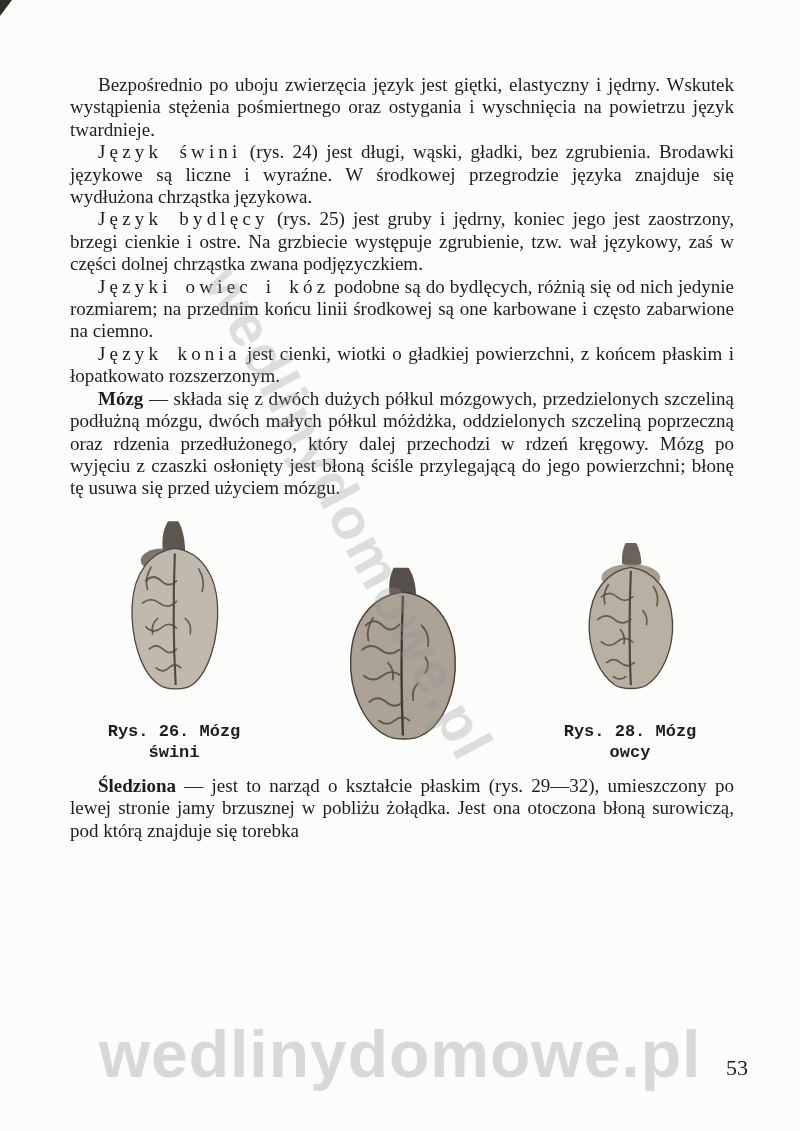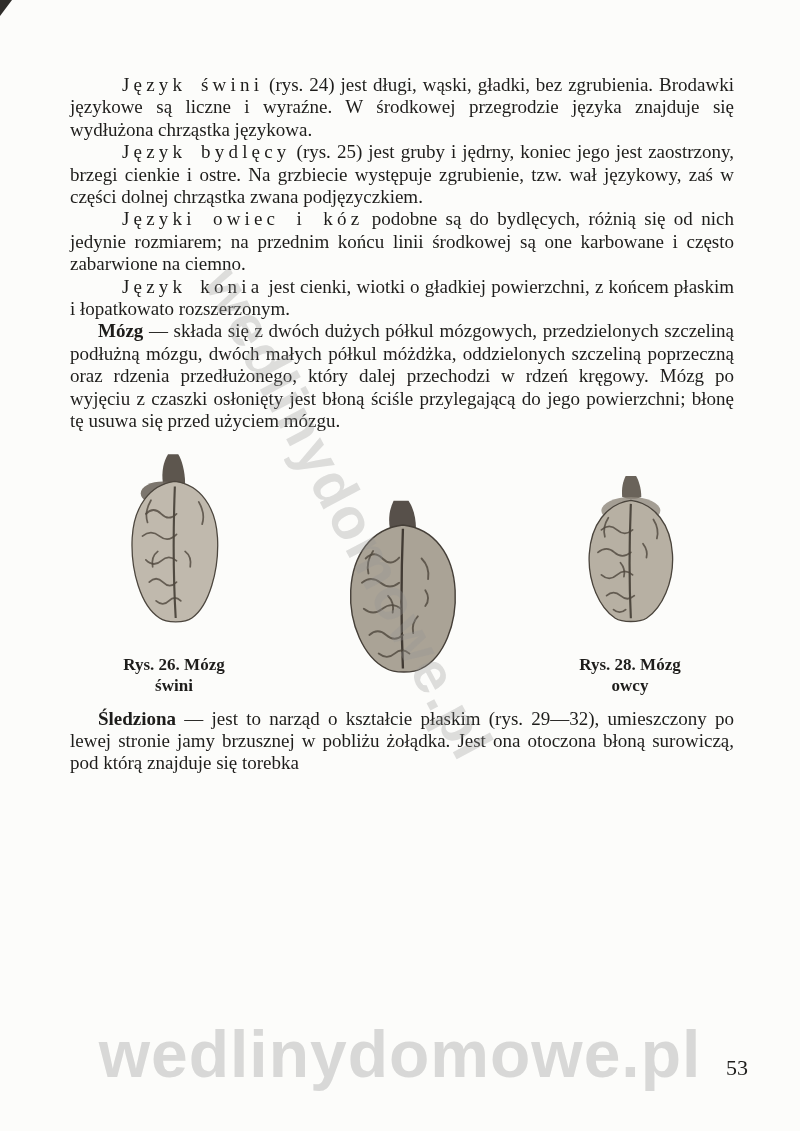--- a/index.html
+++ b/index.html
@@ -8,25 +8,26 @@
   .page {
     position:relative; width:800px; height:1131px;
     background:#fcfcfa; overflow:hidden; color:#1e1d1b;
     font-family:"Liberation Serif","DejaVu Serif",serif;
   }
   .content {
     position:absolute; left:70px; top:74px; width:664px;
     font-size:19px; line-height:22.4px; text-align:justify;
   }
   p.para { text-indent:28px; margin:0; }
-  .spaced { letter-spacing:0.22em; word-spacing:0.25em;margin-left:24px; }
+  .spaced { letter-spacing:0.22em; word-spacing:0.25em; }
   .lead-bold { font-weight:bold; }
   .figures {
     display:flex; justify-content:space-between; align-items:flex-end;
     margin:16px 0 12px 0;
+    font-family:Liberation Mono, monospace;
   }
   .figure { width:208px; text-align:center; }
   .figure svg { display:block; margin:0 auto; }
   .caption { font-size:17px; line-height:21px; font-weight:bold; text-align:center; margin-top:7px; text-indent:0; }
   .page-number { position:absolute; right:52px; top:1055px; font-size:22px; }
   .wm-diagonal {
     position:absolute; left:250px; top:256px;
     transform:rotate(62deg); transform-origin:0 0;
     font-family:"Liberation Sans","DejaVu Sans",sans-serif; font-weight:bold;
     font-size:58px; letter-spacing:2px; color:rgba(150,150,150,0.30);
@@ -47,20 +48,23 @@
 
 <div class="page">
 
   <div class="speck"></div>
 
   <div class="wm-diagonal">wedlinydomowe.pl</div>
   <div class="wm-bottom">wedlinydomowe.pl</div>
 
   <div class="content">
 
+    <p class="para">
+      <span>Bezpośrednio po uboju zwierzęcia język jest giętki, elastyczny i jędrny. Wskutek wystąpienia stężenia pośmiertnego oraz ostygania i wyschnięcia na powietrzu język twardnieje.</span>
+    </p>
 
     <p class="para">
       <span class="spaced">Język świni</span><span> (rys. 24) jest długi, wąski, gładki, bez zgrubienia. Brodawki językowe są liczne i wyraźne. W środkowej przegrodzie języka znajduje się wydłużona chrząstka językowa.</span>
     </p>
 
     <p class="para">
       <span class="spaced">Język bydlęcy</span><span> (rys. 25) jest gruby i jędrny, koniec jego jest zaostrzony, brzegi cienkie i ostre. Na grzbiecie występuje zgrubienie, tzw. wał językowy, zaś w części dolnej chrząstka zwana podjęzyczkiem.</span>
     </p>
 
     <p class="para">

